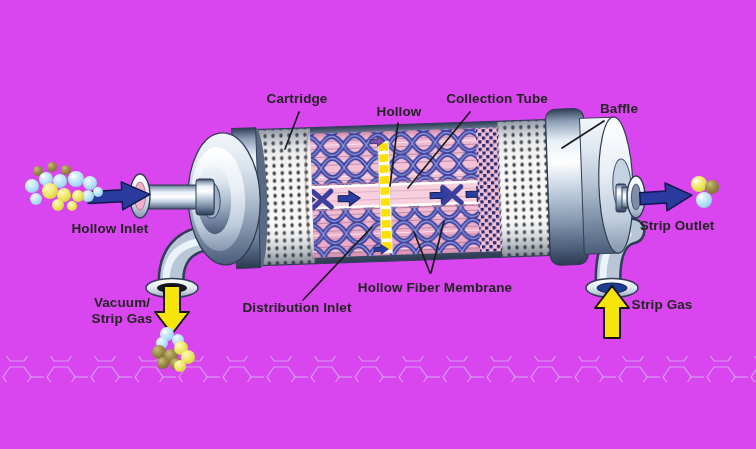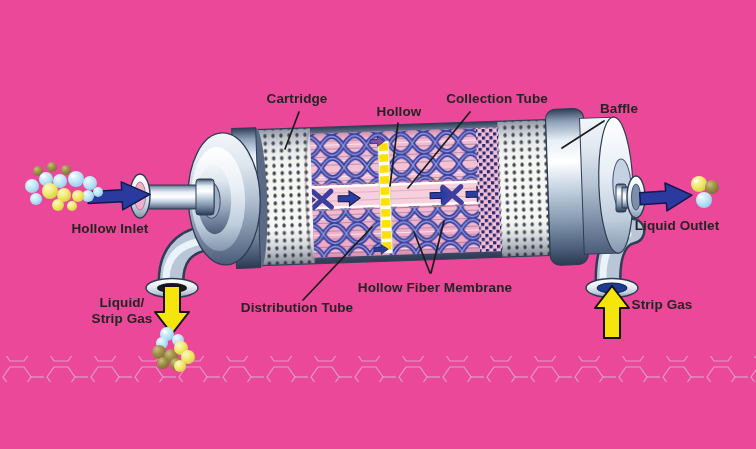--- a/index.html
+++ b/index.html
@@ -1,17 +1,17 @@
 <!DOCTYPE html>
 <html><head>
 <meta charset="utf-8">
 <style>
   html,body{margin:0;padding:0;background:#ffffff;}
   .stage{
-    position:relative;width:756px;height:449px;background:#ec4899;overflow:hidden;
+    position:relative;width:756px;height:449px;background:#d946ef;overflow:hidden;
     font-family:"Liberation Sans",sans-serif;
   }
   .stage svg{position:absolute;left:0;top:0;}
   .lbl{
     position:absolute;font-weight:bold;font-size:13.5px;line-height:16px;
     color:#242424;text-align:center;white-space:nowrap;transform:translateX(-50%);
     letter-spacing:.1px;
   }
 </style>
 </head>
@@ -317,22 +317,22 @@
   </g>
 </svg>
 
 <div>
   <div class="lbl" style="left:297px;top:91px">Cartridge</div>
   <div class="lbl" style="left:399px;top:104px">Hollow</div>
   <div class="lbl" style="left:497px;top:91px">Collection Tube</div>
   <div class="lbl" style="left:619px;top:101px">Baffle</div>
   <div class="lbl" style="left:110px;top:221px">Hollow Inlet</div>
   <div class="lbl" style="left:122px;top:295px">
-    <div>Liquid/</div>
+    <div>Vacuum/</div>
     <div>Strip Gas</div>
   </div>
-  <div class="lbl" style="left:297px;top:300px">Distribution Tube</div>
+  <div class="lbl" style="left:297px;top:300px">Distribution Inlet</div>
   <div class="lbl" style="left:435px;top:280px">Hollow Fiber Membrane</div>
-  <div class="lbl" style="left:677px;top:218px">Liquid Outlet</div>
+  <div class="lbl" style="left:677px;top:218px">Strip Outlet</div>
   <div class="lbl" style="left:662px;top:297px">Strip Gas</div>
 </div>
 
 </div>
 
 </body></html>

